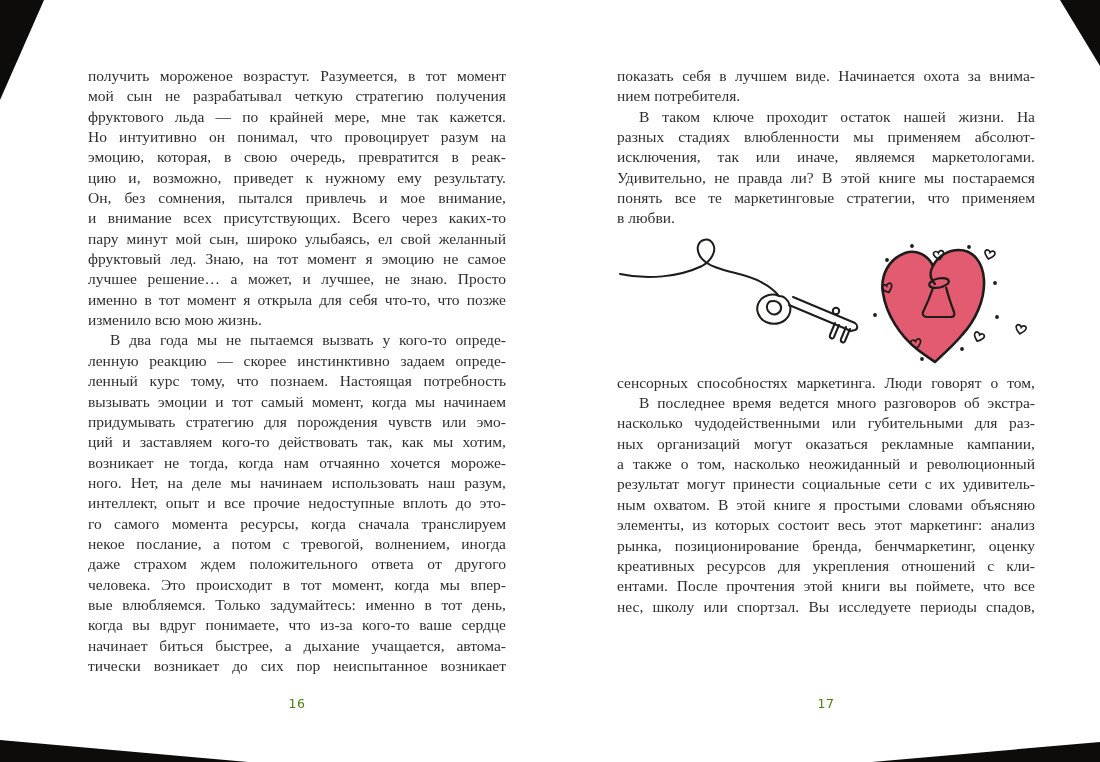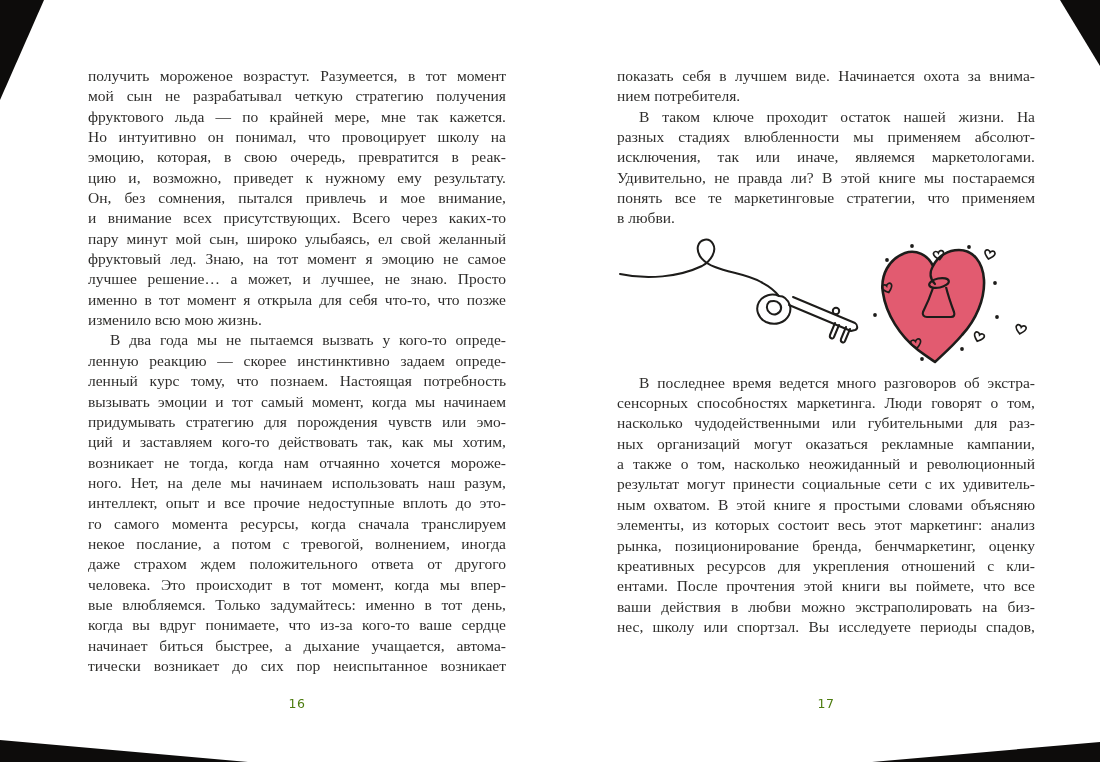--- a/index.html
+++ b/index.html
@@ -39,21 +39,21 @@
 <div class="corner tl"></div>
 <div class="corner tr"></div>
 <div class="corner bl"></div>
 <div class="corner br"></div>
 
 <div class="page left">
   <div class="text-col" id="page-0">
       <div class="line">получить мороженое возрастут. Разумеется, в тот момент</div>
       <div class="line">мой сын не разрабатывал четкую стратегию получения</div>
       <div class="line">фруктового льда — по крайней мере, мне так кажется.</div>
-      <div class="line">Но интуитивно он понимал, что провоцирует школу на</div>
+      <div class="line">Но интуитивно он понимал, что провоцирует разум на</div>
       <div class="line">эмоцию, которая, в свою очередь, превратится в реак-</div>
       <div class="line">цию и, возможно, приведет к нужному ему результату.</div>
       <div class="line">Он, без сомнения, пытался привлечь и мое внимание,</div>
       <div class="line">и внимание всех присутствующих. Всего через каких-то</div>
       <div class="line">пару минут мой сын, широко улыбаясь, ел свой желанный</div>
       <div class="line">фруктовый лед. Знаю, на тот момент я эмоцию не самое</div>
       <div class="line">лучшее решение… а может, и лучшее, не знаю. Просто</div>
       <div class="line">именно в тот момент я открыла для себя что-то, что позже</div>
       <div class="line no-just">изменило всю мою жизнь.</div>
       <div class="line indent">В два года мы не пытаемся вызвать у кого-то опреде-</div>
@@ -124,28 +124,27 @@
         <circle cx="352" cy="12" r="1.9"></circle>
         <circle cx="270" cy="25" r="1.9"></circle>
         <circle cx="378" cy="48" r="1.9"></circle>
         <circle cx="258" cy="80" r="1.9"></circle>
         <circle cx="380" cy="82" r="1.9"></circle>
         <circle cx="345" cy="114" r="1.9"></circle>
         <circle cx="305" cy="124" r="1.9"></circle>
       </g>
     </svg>
   </div>
-<div class="line indent">В последнее время ведется много разговоров об экстра-</div>
-      <div class="line">сенсорных способностях маркетинга. Люди говорят о том,</div>
+<div class="line">сенсорных способностях маркетинга. Люди говорят о том,</div>
+      <div class="line indent">В последнее время ведется много разговоров об экстра-</div>
       <div class="line">насколько чудодейственными или губительными для раз-</div>
       <div class="line">ных организаций могут оказаться рекламные кампании,</div>
       <div class="line">а также о том, насколько неожиданный и революционный</div>
       <div class="line">результат могут принести социальные сети с их удивитель-</div>
       <div class="line">ным охватом. В этой книге я простыми словами объясняю</div>
       <div class="line">элементы, из которых состоит весь этот маркетинг: анализ</div>
       <div class="line">рынка, позиционирование бренда, бенчмаркетинг, оценку</div>
       <div class="line">креативных ресурсов для укрепления отношений с кли-</div>
       <div class="line">ентами. После прочтения этой книги вы поймете, что все</div>
-      <div class="line">ваши действия в любви можно экстраполировать на биз-</div>
       <div class="line">нес, школу или спортзал. Вы исследуете периоды спадов,</div>
     </div>
   <div class="folio">17</div>
 </div>
 
 </body></html>

